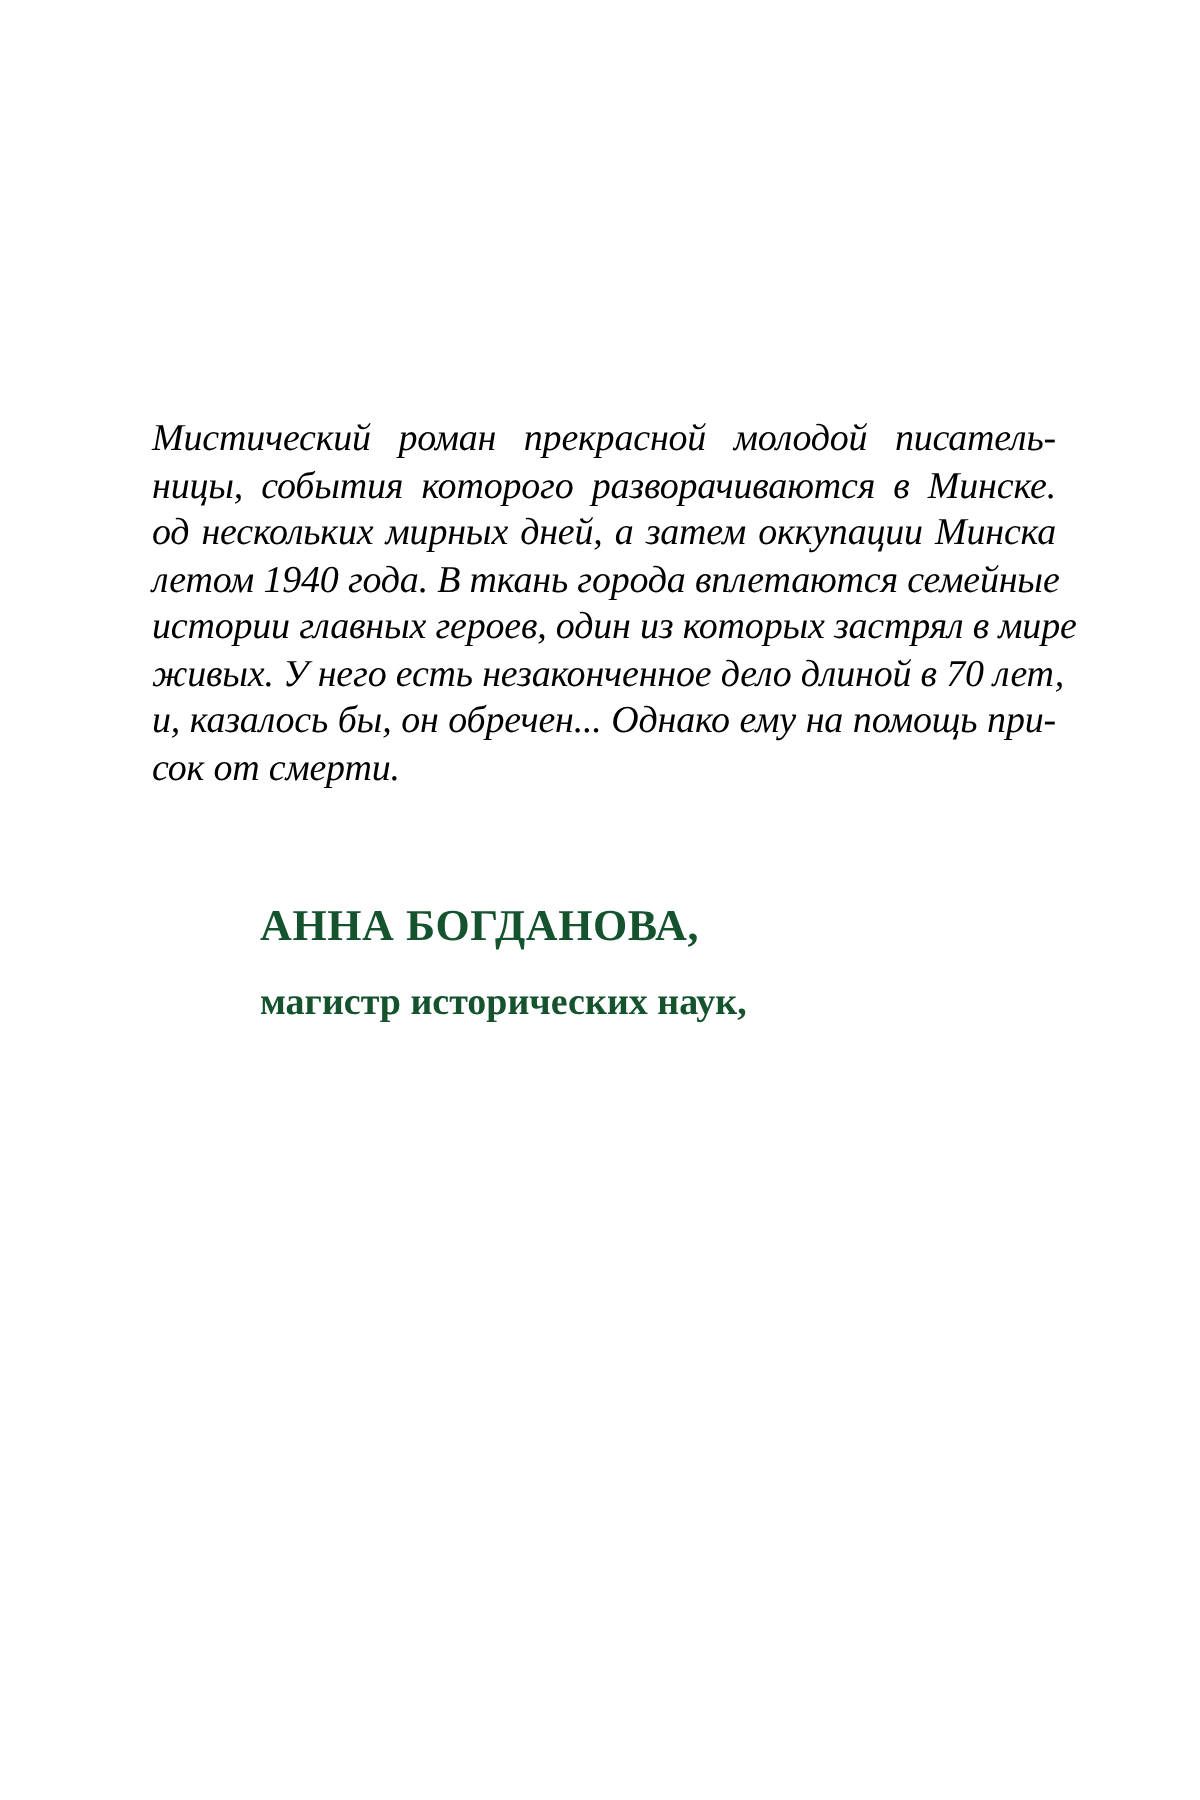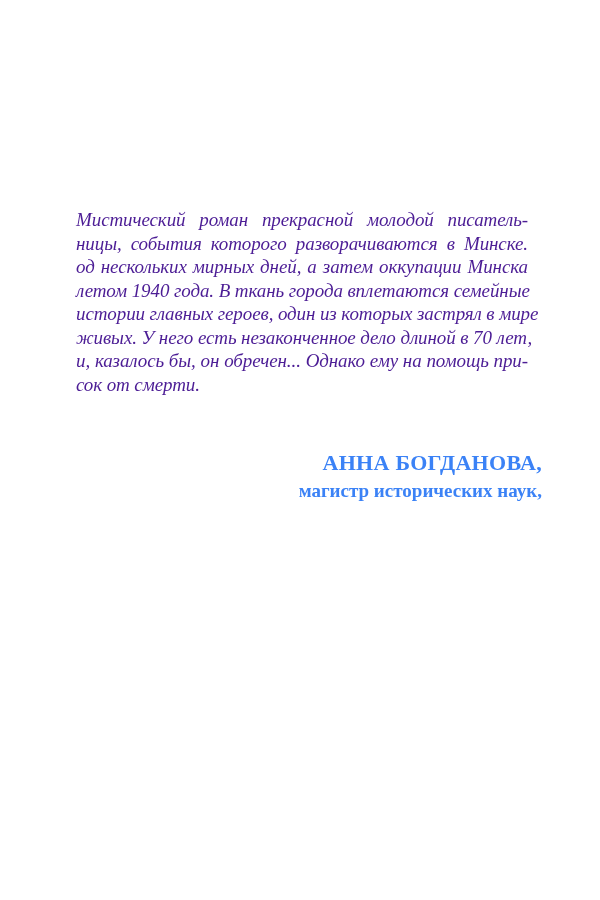--- a/index.html
+++ b/index.html
@@ -18,54 +18,53 @@
     position: absolute;
     left: 0; top: 0;
     width: 600px; height: 900px;
     background: #ffffff;
   }
   .annotation-paragraph {
     position: absolute;
     left: 76px;
     top: 208px;
     width: 452px;
-    color: #4c1d95;
+    color: #000000;
     font-style: italic;
     font-size: 19px;
     line-height: 23.5px;
     letter-spacing: -0.1px;
   }
   .para-line {
     text-align: justify;
     text-align-last: justify;
     text-justify: inter-word;
     white-space: nowrap;
   }
   .para-line.last-line {
     text-align: center;
     text-align-last: left;
   }
   .attribution {
     position: absolute;
-    right: 58px;
+    right: 70px;
     top: 450px;
     width: 400px;
-    text-align: right;
-    color: #3b82f6;
+    color: #14532d;
     font-weight: bold;
   }
   .attribution-name {
     font-size: 22px;
     line-height: 26px;
     letter-spacing: 0.3px;
   }
   .attribution-role {
     font-size: 19px;
     line-height: 24px;
-    margin-top: 3px;
+    margin-top: 14px;
   }
 </style>
 </head>
 <body>
 
 <div class="book-page">
 
   <div class="annotation-paragraph">
     <div class="para-line">Мистический роман прекрасной молодой писатель-</div>
     <div class="para-line">ницы, события которого разворачиваются в Минске.</div>

